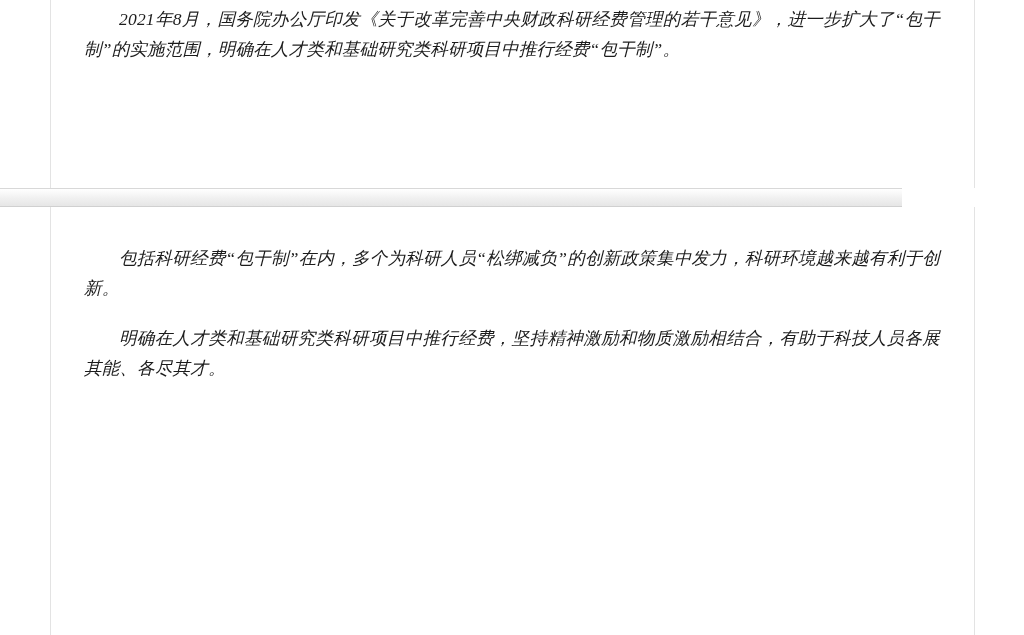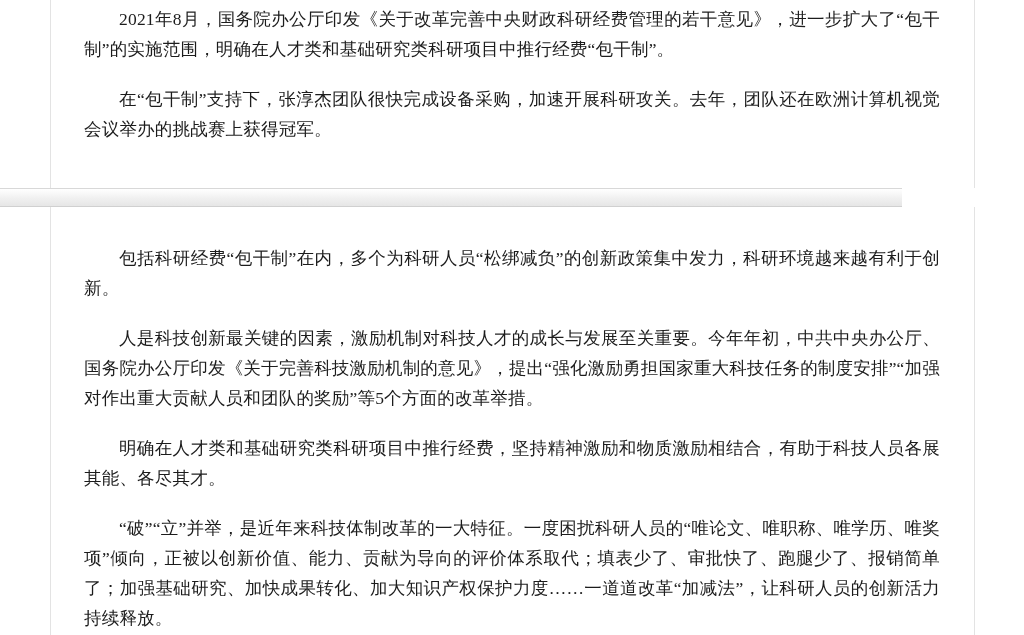--- a/index.html
+++ b/index.html
@@ -12,20 +12,21 @@
     height: 635px;
     overflow: hidden;
     font-family: "Liberation Serif", "DejaVu Serif", serif;
     color: #1a1a1a;
   }
   .page {
     position: relative;
     width: 902px;
     height: 635px;
     background: #ffffff;
+    font-style: italic;
   }
   
   .doc-panel {
     position: absolute;
     left: 0;
     right: 0;
     background: #ffffff;
     box-sizing: border-box;
   }
   .doc-panel .rule-left {
@@ -112,34 +113,31 @@
 <body>
 
 <div class="page">
 
   <div class="doc-panel panel-top">
     <div class="rule-left"></div>
     <div class="rule-right"></div>
     <div class="content content-top">
       <div class="spacer-top"></div>
       <p class="para">2021年8月，国务院办公厅印发《关于改革完善中央财政科研经费管理的若干意见》，进一步扩大了“包干制”的实施范围，明确在人才类和基础研究类科研项目中推行经费“包干制”。</p>
-      <p class="para">在“包干制”支持下，张淳杰团队很快完成设备采购，加速开展科研攻关。去年，团队还在欧洲计算机视觉会议举办的挑战赛上获得冠军。</p>
     </div>
   </div>
 
   <div class="section-gap">
     <div class="gap-line-top"></div>
     <div class="gap-shade"></div>
     <div class="gap-line-bottom"></div>
   </div>
 
   <div class="doc-panel panel-bottom">
     <div class="rule-left"></div>
     <div class="rule-right"></div>
     <div class="content content-bottom">
       <p class="para">包括科研经费“包干制”在内，多个为科研人员“松绑减负”的创新政策集中发力，科研环境越来越有利于创新。</p>
-      <p class="para">人是科技创新最关键的因素，激励机制对科技人才的成长与发展至关重要。今年年初，中共中央办公厅、国务院办公厅印发《关于完善科技激励机制的意见》，提出“强化激励勇担国家重大科技任务的制度安排”“加强对作出重大贡献人员和团队的奖励”等5个方面的改革举措。</p>
       <p class="para">明确在人才类和基础研究类科研项目中推行经费，坚持精神激励和物质激励相结合，有助于科技人员各展其能、各尽其才。</p>
-      <p class="para">“破”“立”并举，是近年来科技体制改革的一大特征。一度困扰科研人员的“唯论文、唯职称、唯学历、唯奖项”倾向，正被以创新价值、能力、贡献为导向的评价体系取代；填表少了、审批快了、跑腿少了、报销简单了；加强基础研究、加快成果转化、加大知识产权保护力度……一道道改革“加减法”，让科研人员的创新活力持续释放。</p>
     </div>
   </div>
 
 </div>
 
 </body></html>

